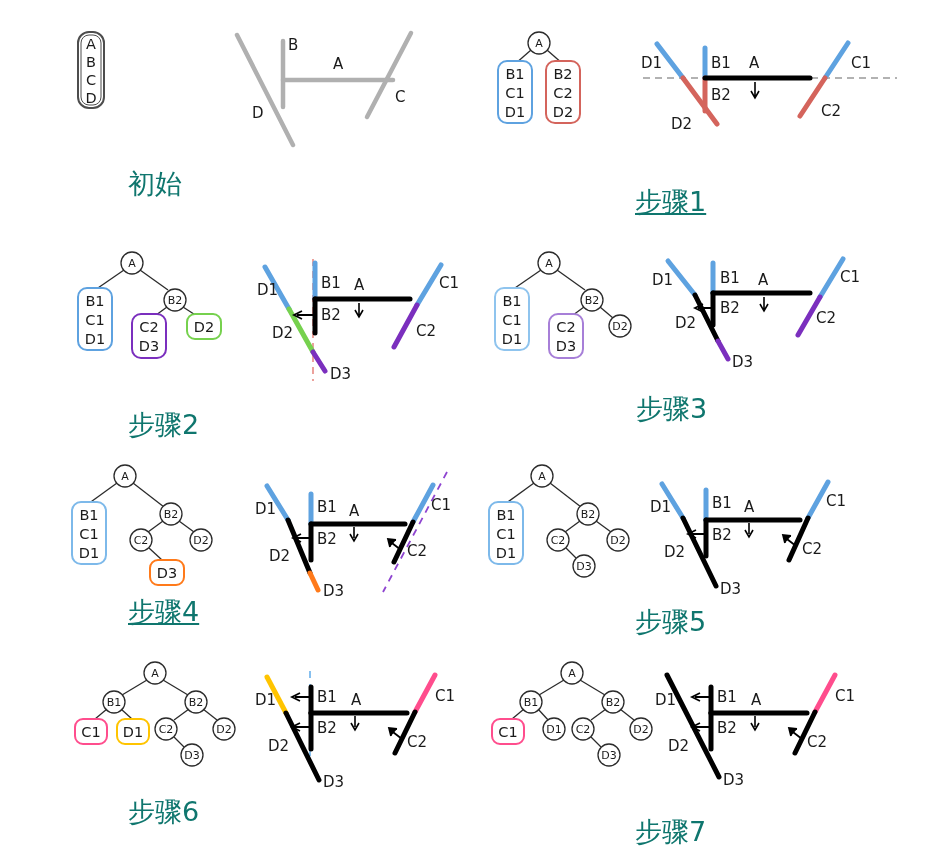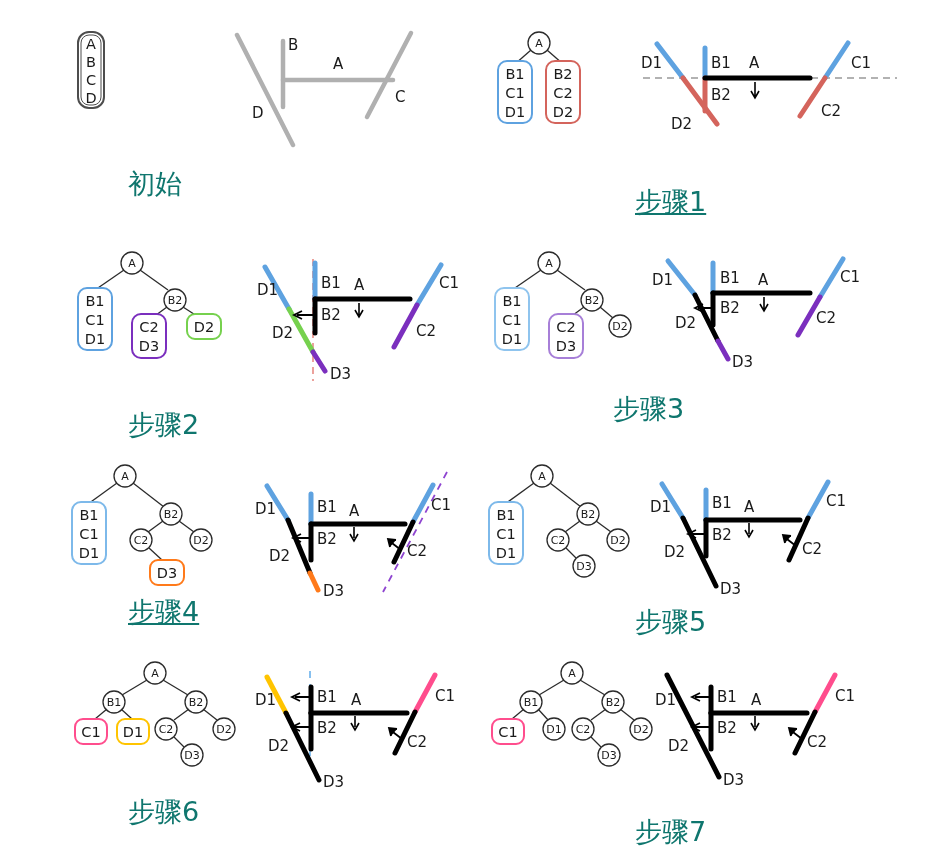--- a/index.html
+++ b/index.html
@@ -222,21 +222,21 @@
       <text class="diaglbl" x="70" y="28">B1</text>
       <text class="diaglbl" x="108" y="30">A</text>
       <text class="diaglbl" x="190" y="27">C1</text>
       <text class="diaglbl" x="70" y="58">B2</text>
       <text class="diaglbl" x="25" y="73">D2</text>
       <text class="diaglbl" x="82" y="112">D3</text>
       <text class="diaglbl" x="166" y="68">C2</text>
     </svg>
   </div>
 
-  <div class="caption" style="left:613px; top:395px;">步骤3</div>
+  <div class="caption" style="left:636px; top:395px;">步骤3</div>
 
   <div class="panel" style="left:70px; top:460px;">
     <svg width="175" height="130" viewBox="0 0 175 130">
       <circle class="circ" cx="55" cy="16" r="11"></circle>
       <text class="nodelbl" x="55" y="20" text-anchor="middle">A</text>
       <path class="edge" d="M 47 23 L 18 44"></path>
       <path class="edge" d="M 63 23 L 94 47"></path>
 
       <rect class="boxout" x="2" y="42" width="34" height="62" rx="9" ry="9" stroke="#7db9ea"></rect>
       <text class="stacklbl" x="19" y="60" text-anchor="middle">B1</text>

